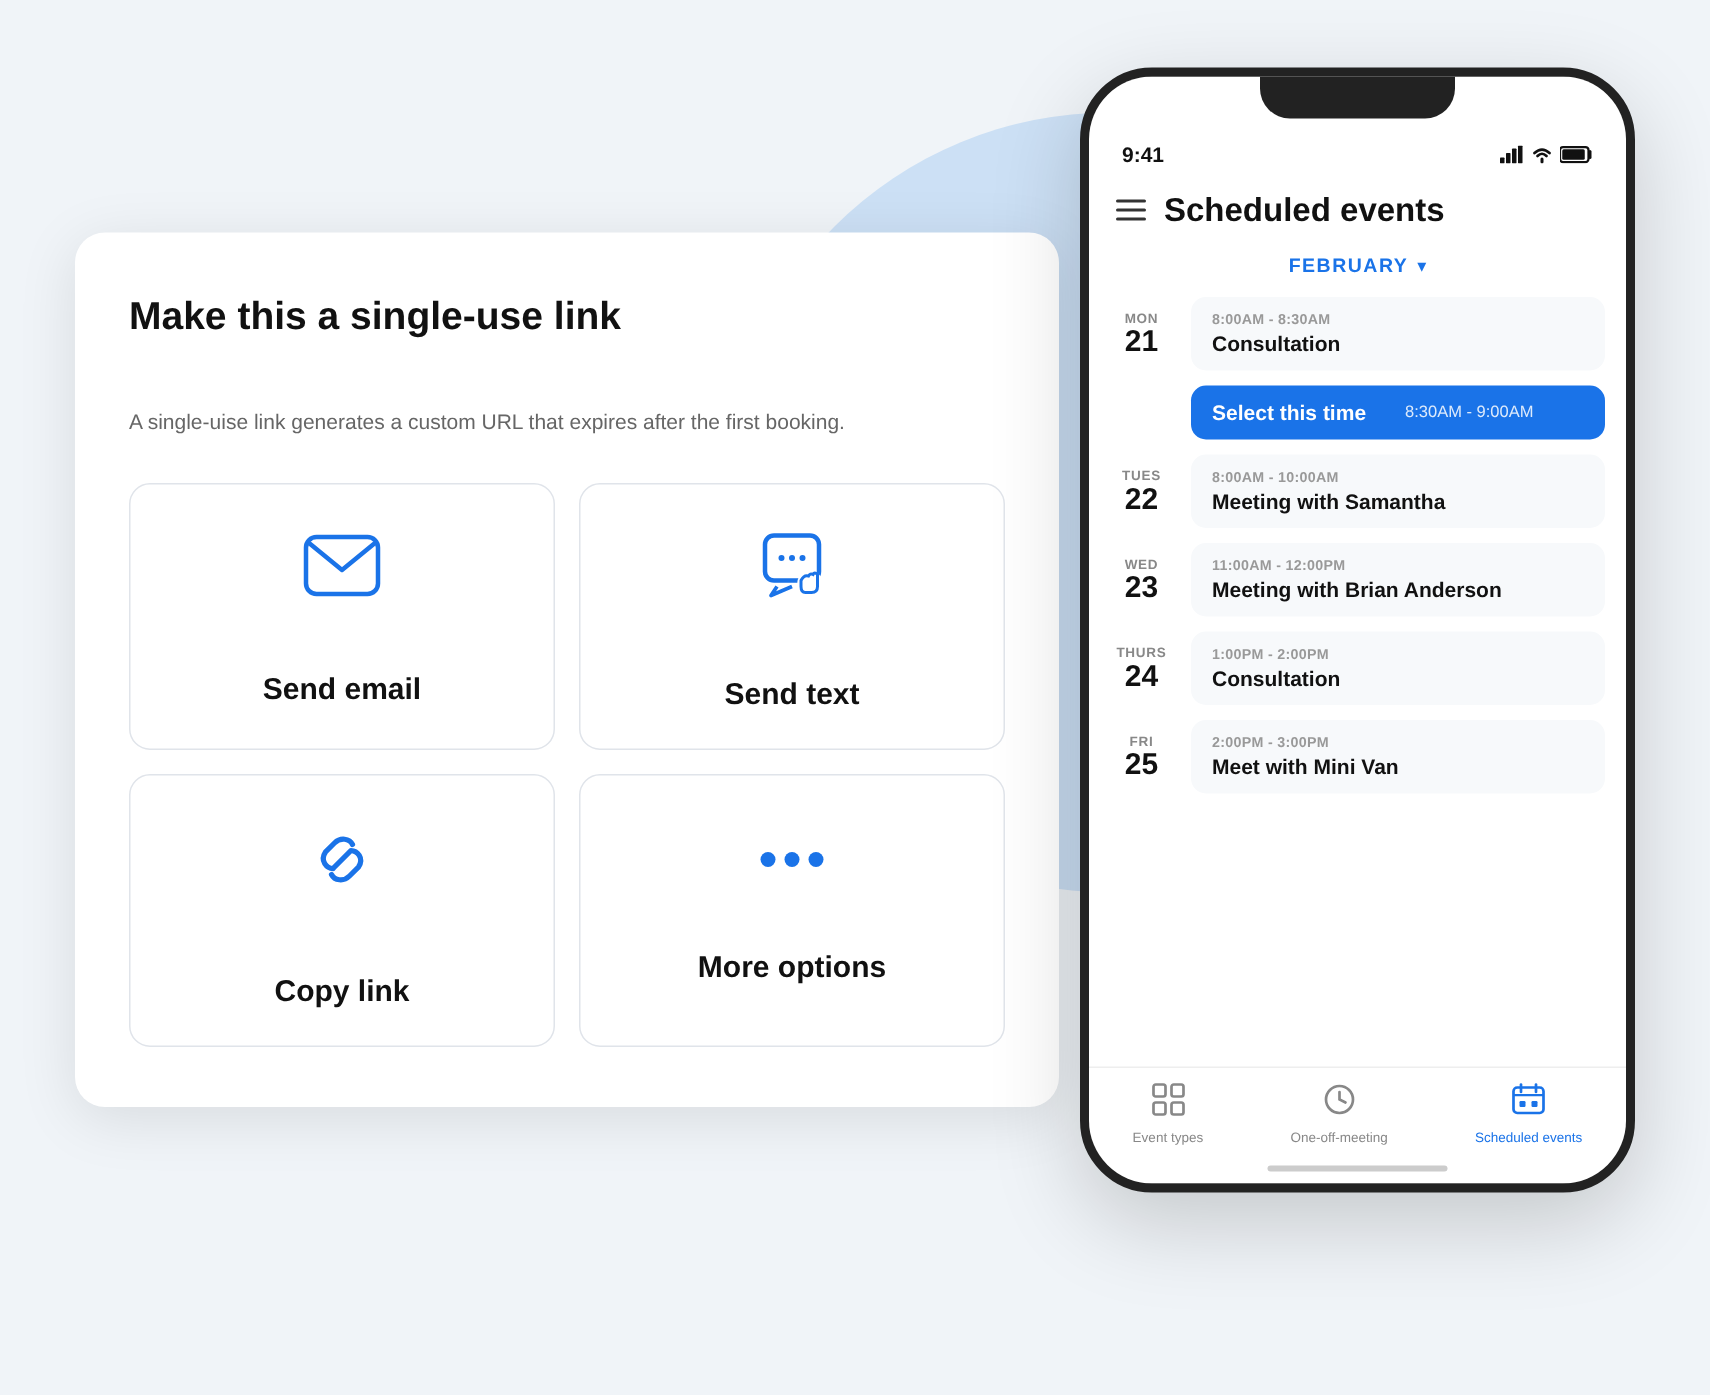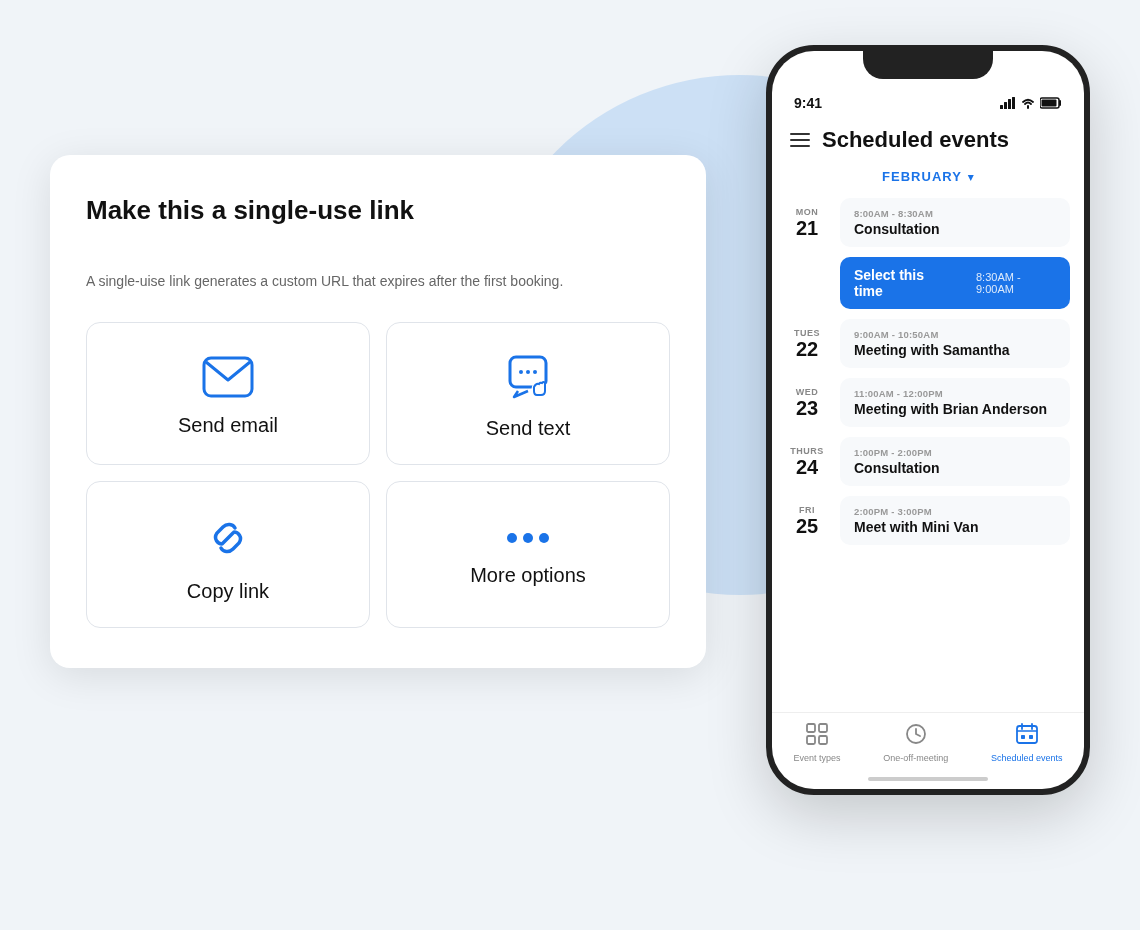--- a/index.html
+++ b/index.html
@@ -86,30 +86,31 @@
 
     .option-icon {
       margin-bottom: 16px;
       display: flex;
       align-items: center;
       justify-content: center;
     }
 
     .option-label {
       font-size: 20px;
-      font-weight: 400;
+      font-weight: 700;
       color: #111;
+      margin-top: 35px;
     }
 
     
     .phone-mockup {
       position: absolute;
       right: 30px;
       top: 20px;
-      width: 324px;
+      width: 370px;
       height: 750px;
       background: #404040;
       border-radius: 48px;
       border: 6px solid #222;
       box-shadow: 0 20px 60px rgba(0,0,0,0.18);
       z-index: 3;
       overflow: hidden;
       display: flex;
       flex-direction: column;
     }
@@ -467,21 +468,21 @@
             </div>
           </div>
         </div>
 
         <div class="event-item">
           <div class="event-date">
             <span class="event-day-name">TUES</span>
             <span class="event-day-num">22</span>
           </div>
           <div class="event-card">
-            <span class="event-time">9:00AM - 10:50AM</span>
+            <span class="event-time">8:00AM - 10:00AM</span>
             <span class="event-name">Meeting with Samantha</span>
           </div>
         </div>
 
         <div class="event-item">
           <div class="event-date">
             <span class="event-day-name">WED</span>
             <span class="event-day-num">23</span>
           </div>
           <div class="event-card">

